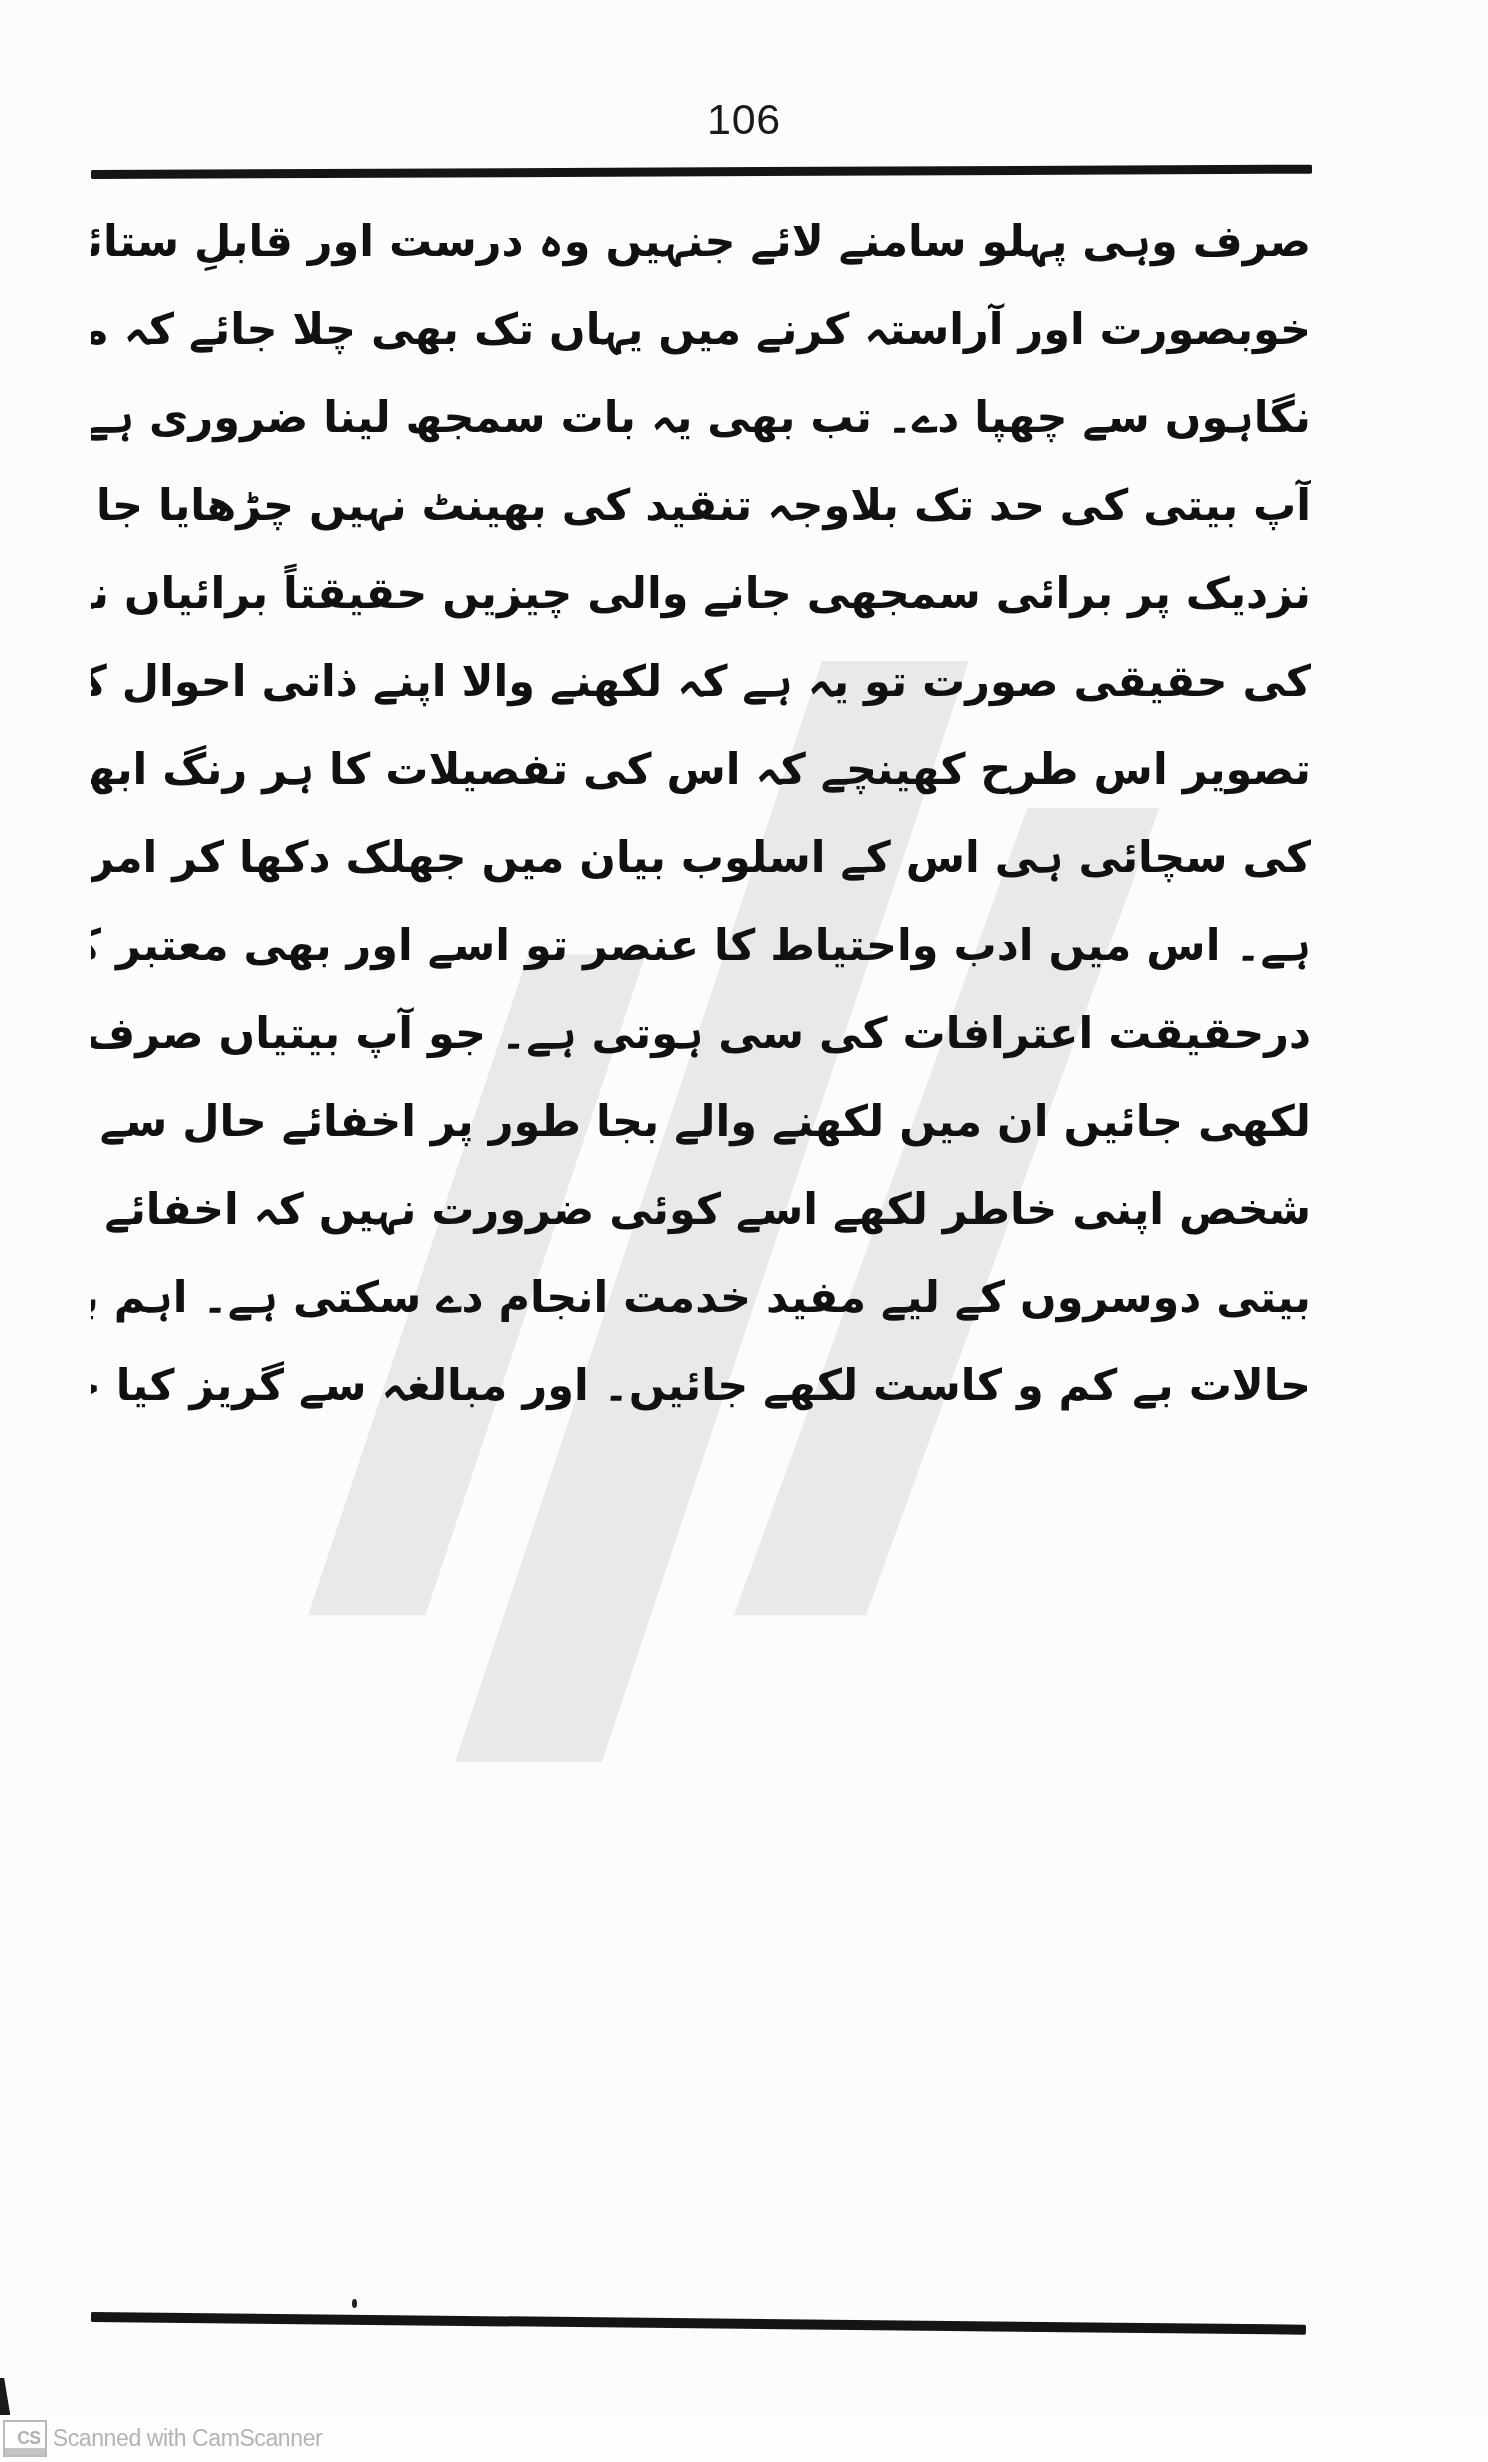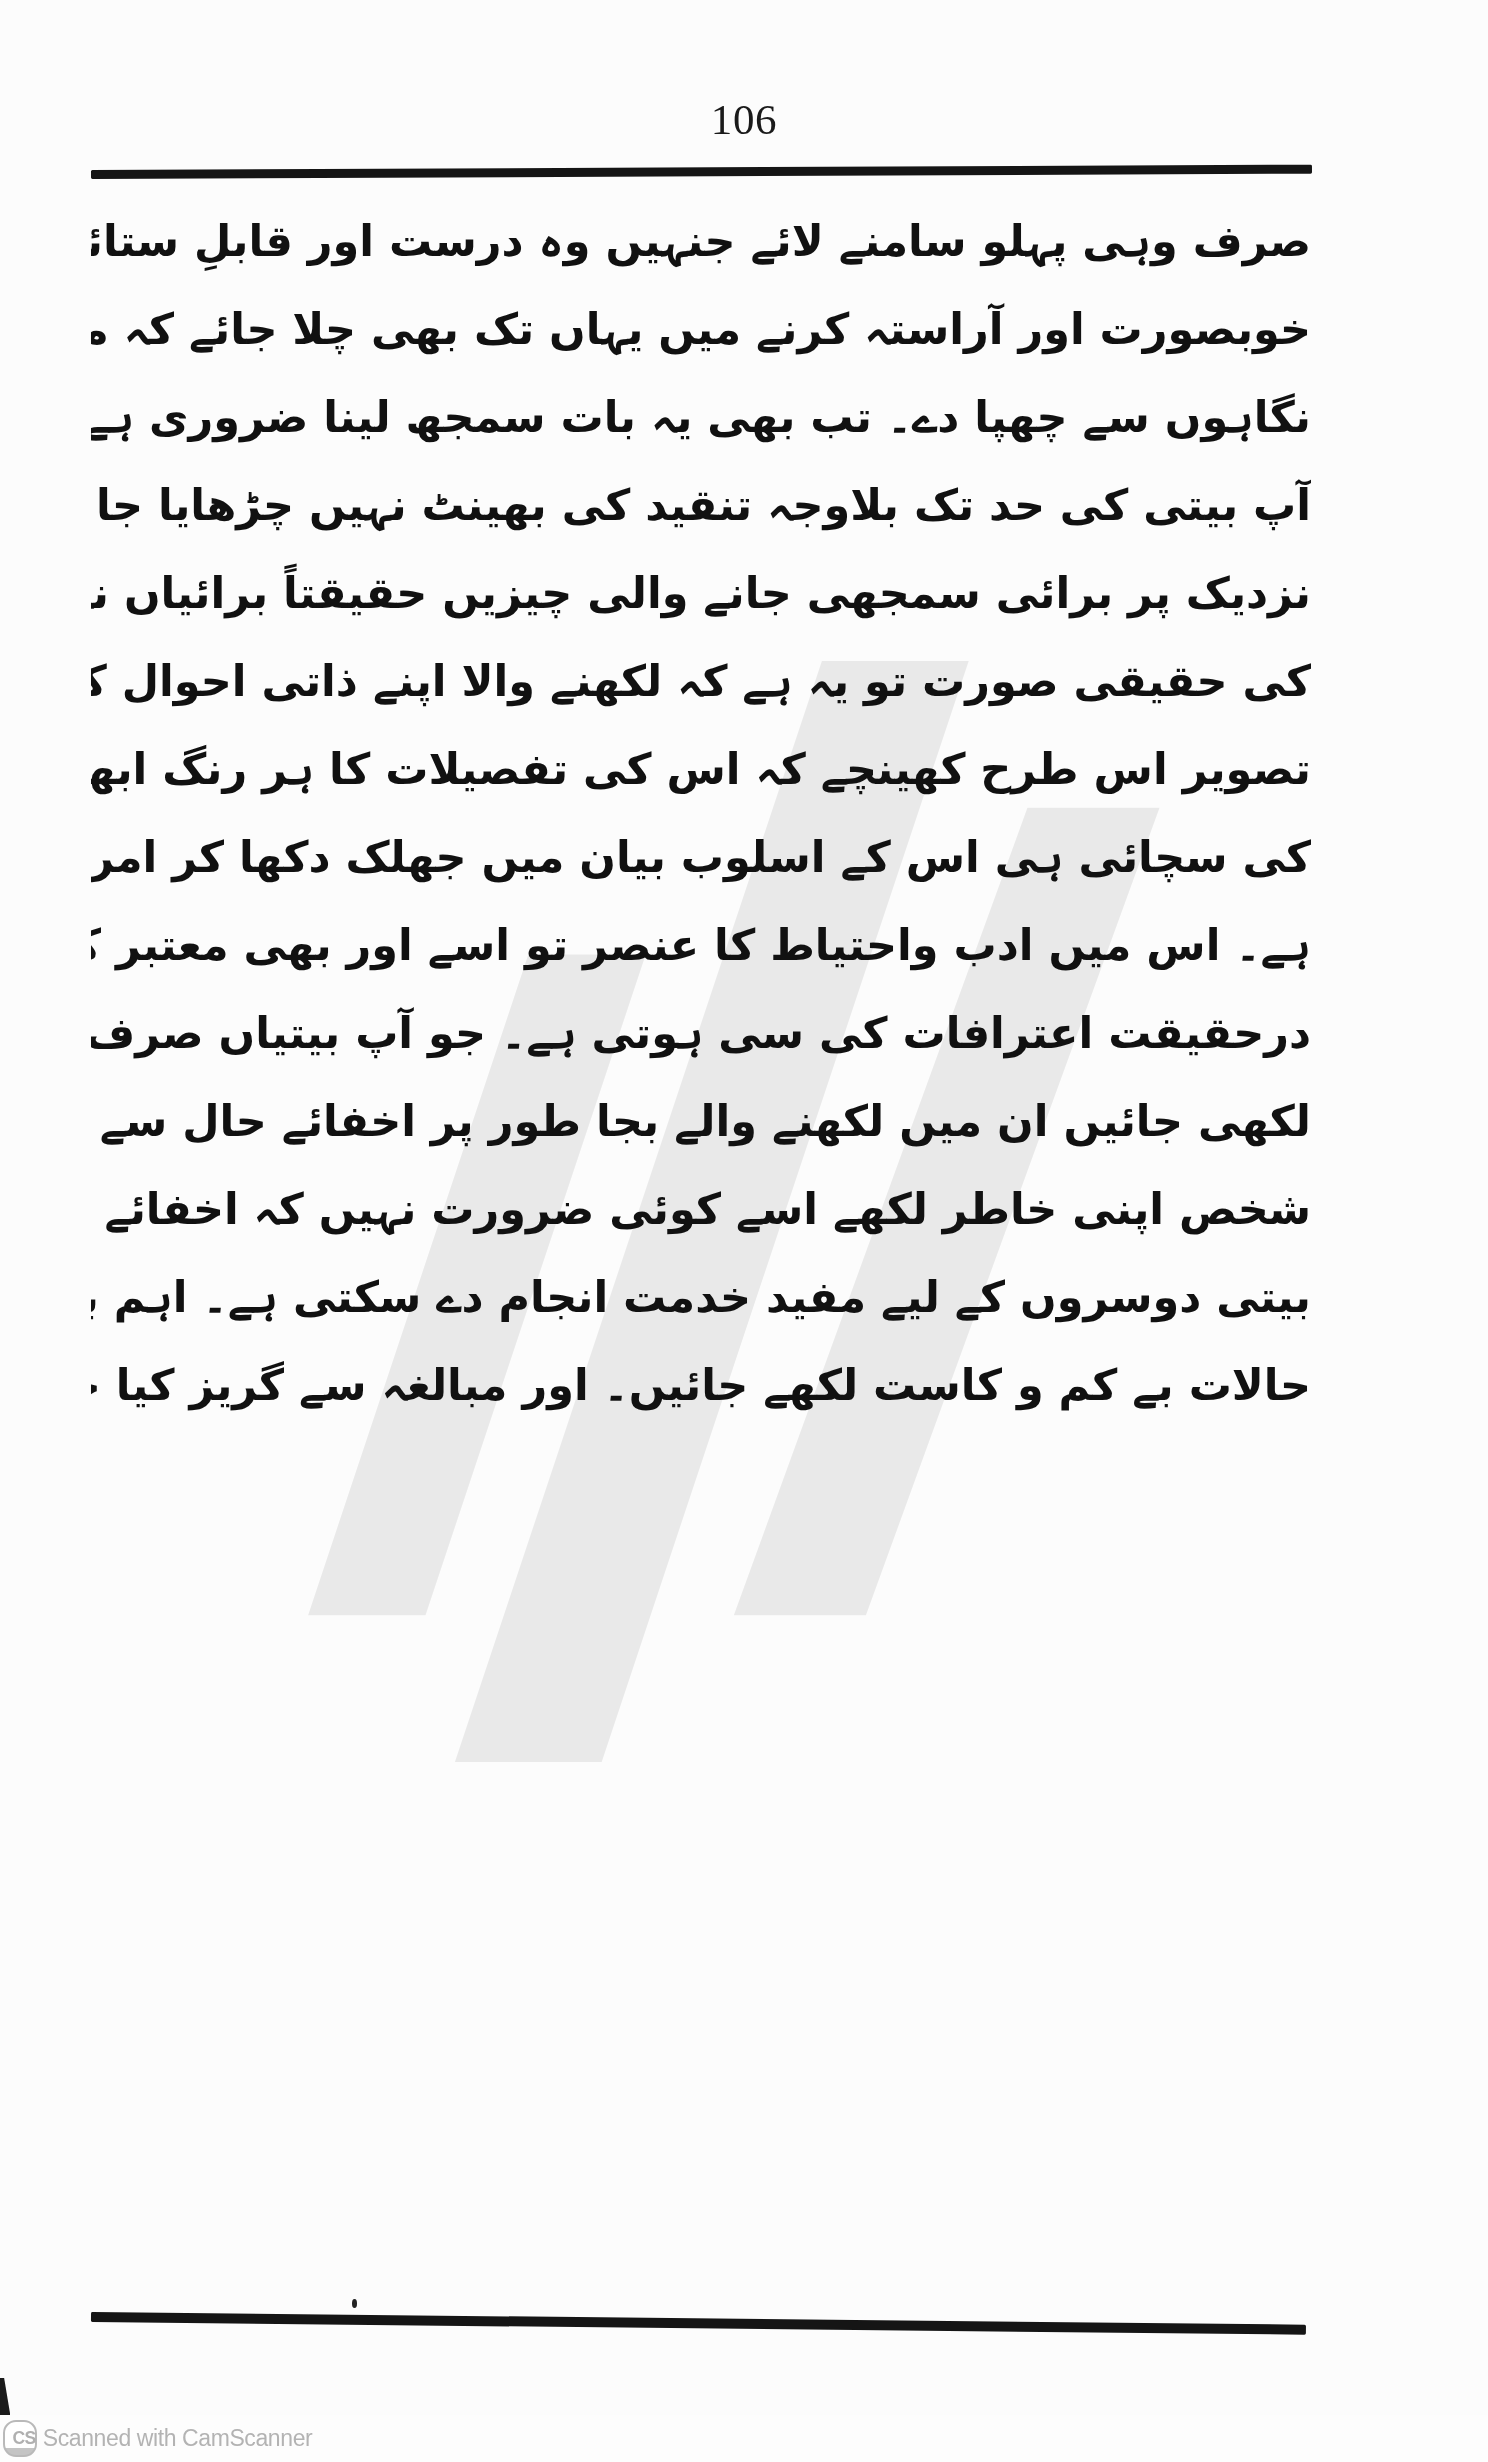--- a/index.html
+++ b/index.html
@@ -21,21 +21,21 @@
       width: 1488px;
       height: 2415px;
       background: #fcfcfc;
     }
     .page-number {
       position: absolute;
       left: 0;
       width: 1488px;
       top: 95px;
       text-align: center;
-      font-family: Liberation Serif, serif;
+      font-family: Liberation Sans, sans-serif;
       font-size: 43px;
       color: #1a1a1a;
       letter-spacing: 0.7px;
     }
     .rule-top {
       position: absolute;
       left: 91px;
       top: 170px;
       width: 1221px;
       height: 8.8px;
@@ -98,24 +98,24 @@
     .scanner-badge {
       position: absolute;
       left: 2.9px;
       top: 2418px;
       height: 40px;
       display: flex;
       align-items: center;
       gap: 5.9px;
     }
     .cs-logo {
-      width: 34px;
+      width: 44px;
       height: 37px;
       border: 2.2px solid #b9b9b9;
-      border-radius: 13px;
+      border-radius: 0;
       box-sizing: border-box;
       display: flex;
       align-items: center;
       justify-content: center;
       font-family: "Liberation Sans", sans-serif;
       font-weight: bold;
       font-size: 17.6px;
       color: #b0b0b0;
       letter-spacing: -0.7px;
       background: linear-gradient(#ffffff 0%, #ffffff 78%, #c4c4c4 78%, #c4c4c4 100%);

